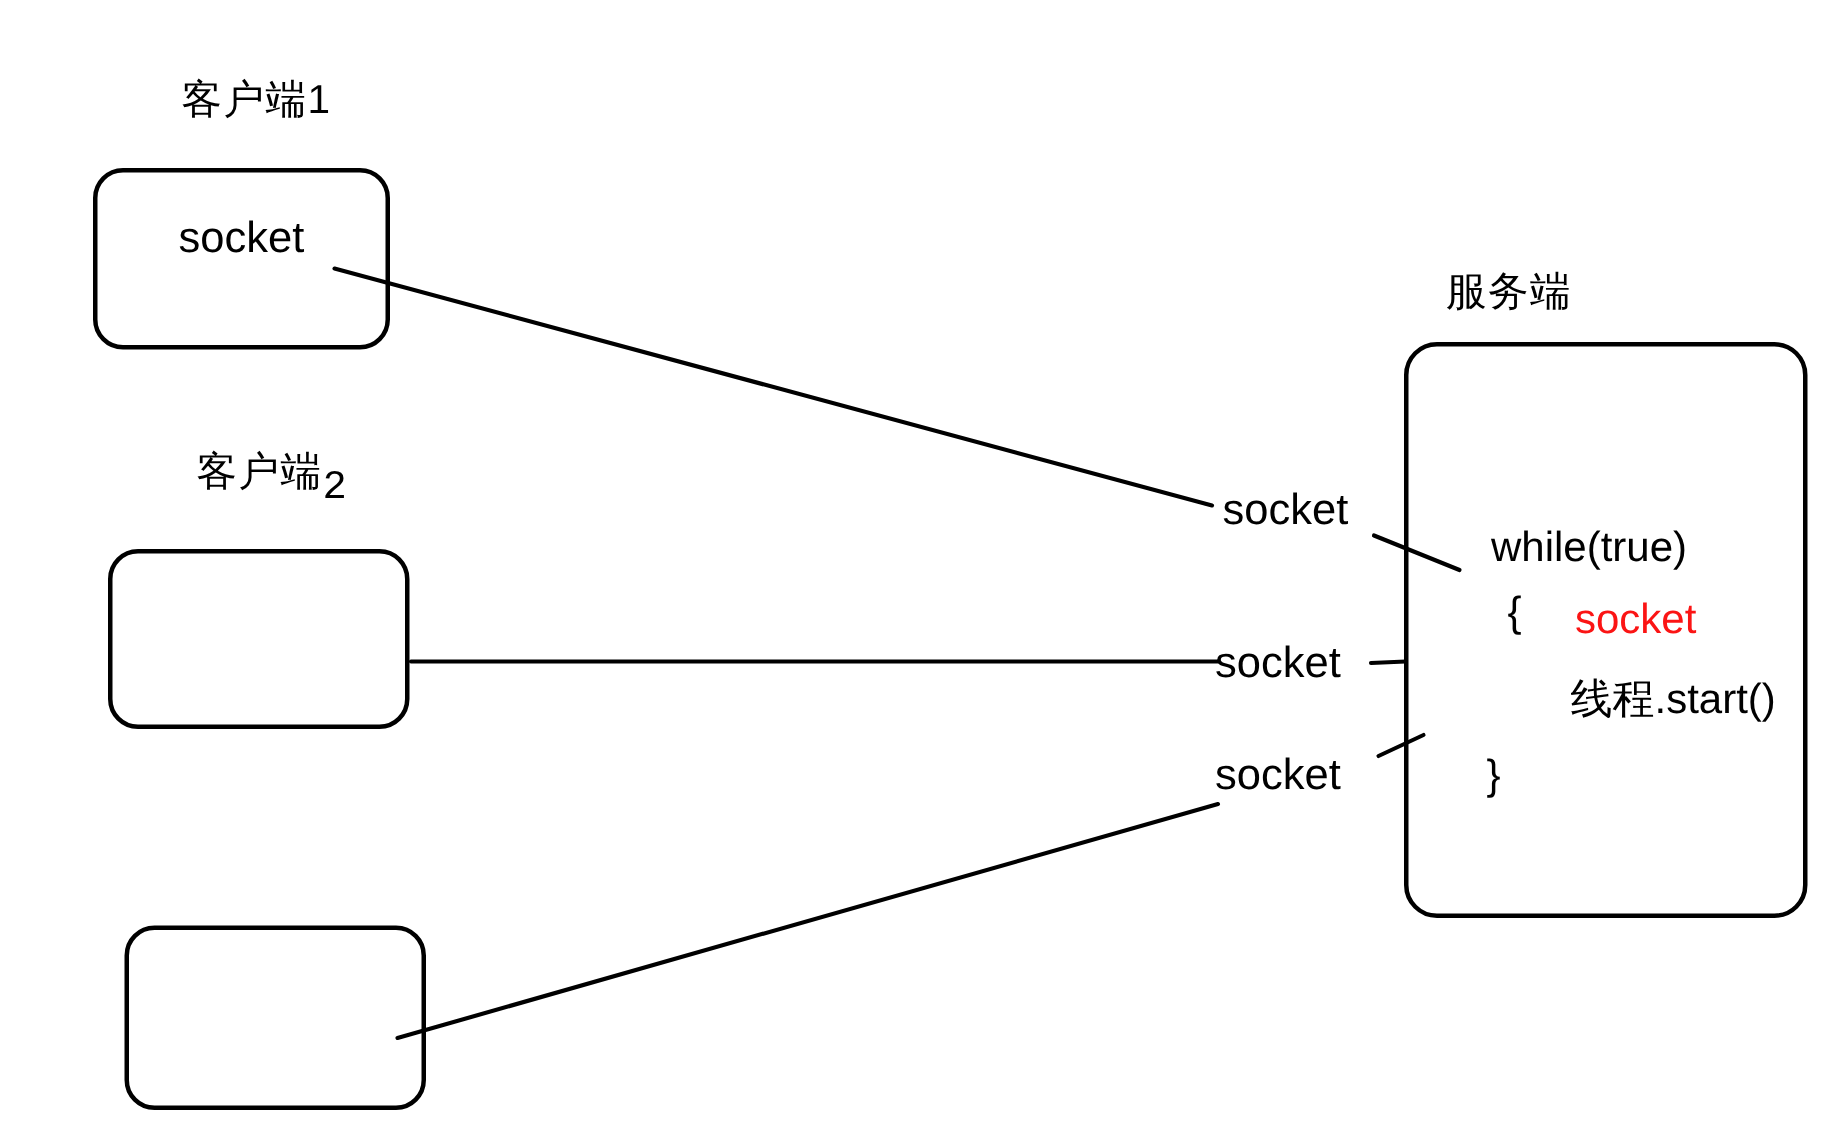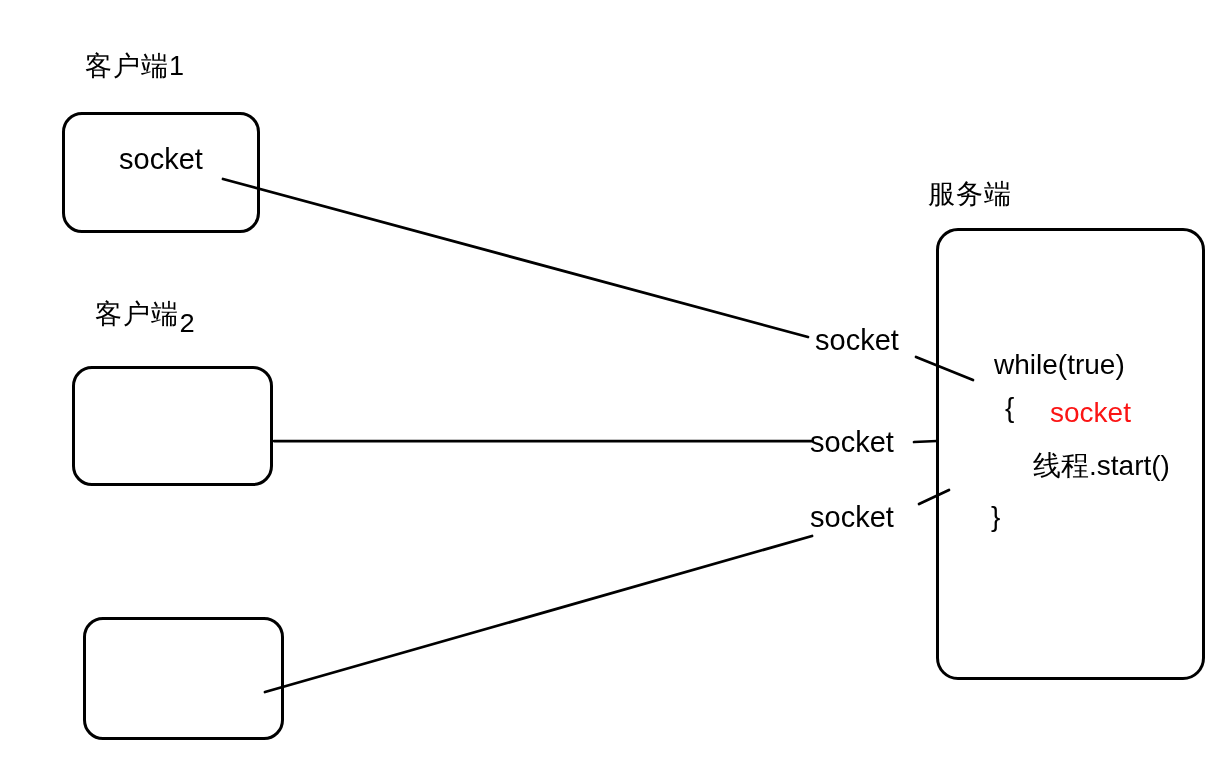--- a/index.html
+++ b/index.html
@@ -11,20 +11,21 @@
     overflow: hidden;
     font-family: "Liberation Sans", "DejaVu Sans", sans-serif;
     color: #000000;
   }
   .abs { position: absolute; }
   .cjk-label {
     font-size: 27px;
     letter-spacing: 1px;
     white-space: nowrap;
     color: #000000;
+    margin-left: 36px;
   }
   .cjk-label .num-sub {
     display: inline-block;
     transform: translateY(9px);
   }
   .cjk-label .tick {
     display: inline-block;
     font-size: 14px;
     transform: translateY(-8px);
     margin-right: 1px;
@@ -86,21 +87,21 @@
   </div>
   <div class="abs client-box" style="left:72px; top:366px; width:201px; height:120px;"></div>
 
   <div class="abs client-box" style="left:83px; top:617px; width:201px; height:123px;"></div>
 
   <div class="abs edge-socket" style="left:815px; top:324px;">socket</div>
   <div class="abs edge-socket" style="left:810px; top:426px;">socket</div>
   <div class="abs edge-socket" style="left:810px; top:501px;">socket</div>
 
   <div class="abs cjk-label" style="left:928px; top:176px;">服务端</div>
-  <div class="abs server-box" style="left:936px; top:228px; width:269px; height:452px;">
+  <div class="abs server-box" style="left:936px; top:228px; width:269px; height:384px;">
     <div class="abs code-text" style="left:55px; top:118px;">while(true)</div>
     <div class="abs code-text" style="left:66px; top:161px;">{</div>
     <div class="abs code-text red-text" style="left:111px; top:166px;">socket</div>
-    <div class="abs code-text" style="left:94px; top:216px;text-align:right;">线程.start()</div>
+    <div class="abs code-text" style="left:108px; top:216px;text-align:right;">线程.start()</div>
     <div class="abs code-text" style="left:52px; top:270px;">}</div>
   </div>
 
 </div>
 
 </body></html>

